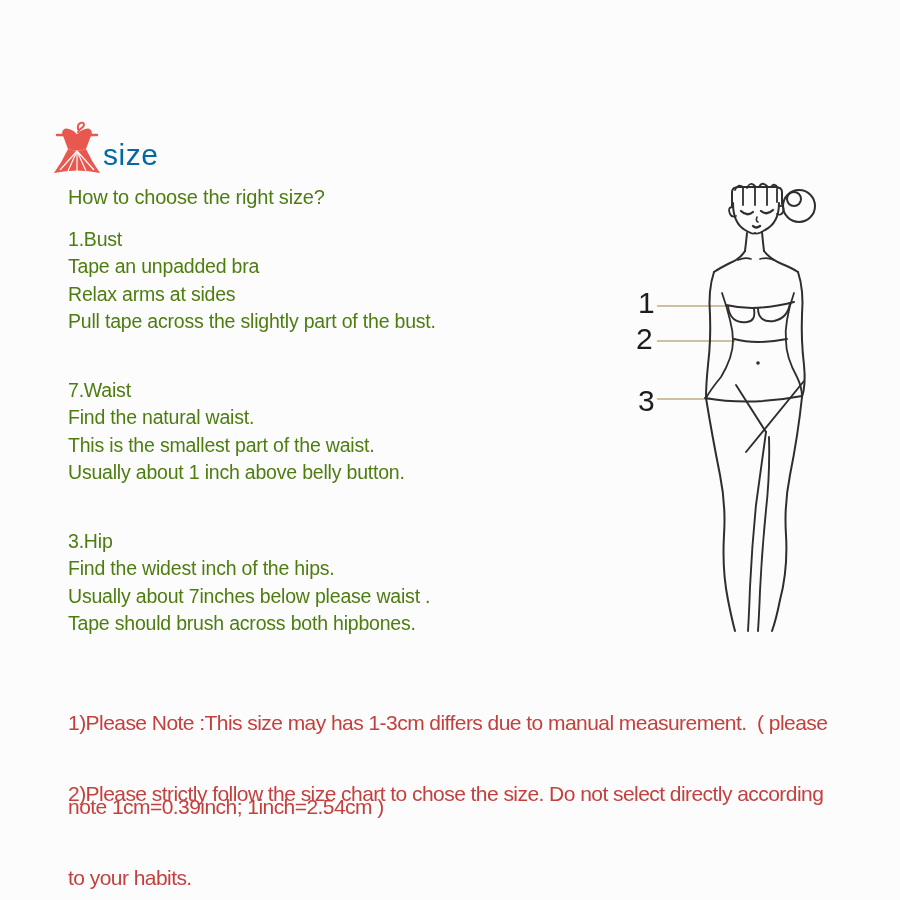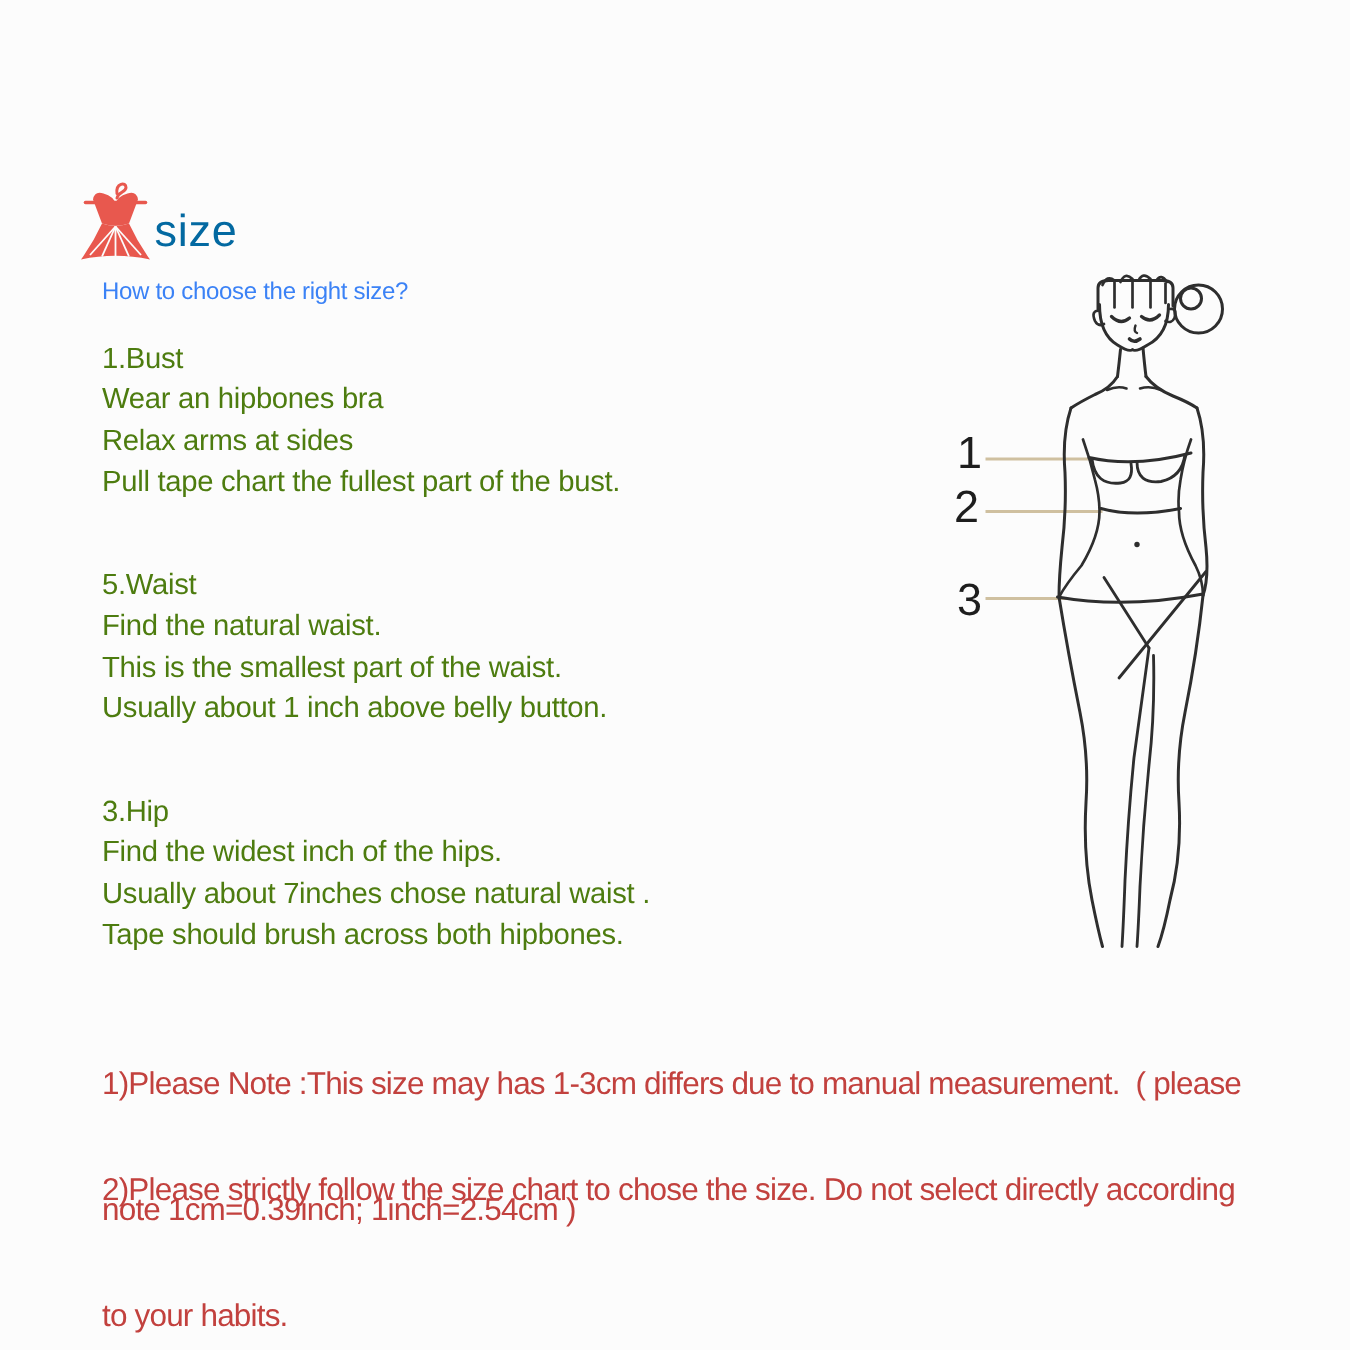--- a/index.html
+++ b/index.html
@@ -11,21 +11,21 @@
   }
   .abs{position:absolute;}
 
   
   .size-icon{left:50px;top:118px;width:54px;height:58px;}
   .size-label{
     left:103px;top:138px;font-size:30px;color:#0369a1;letter-spacing:.5px;
   }
 
   
-  .intro{left:68px;top:186px;font-size:16px;color:#3b82f6;letter-spacing:-.2px;}
+  .intro{left:68px;top:186px;font-size:20px;color:#4d7c0f;letter-spacing:-.2px;}
 
   
   .section{left:68px;font-size:19.5px;line-height:27.4px;letter-spacing:-.2px;color:#4d7c0f;}
   .section-bust{top:226px;}
   .section-waist{top:377px;}
   .section-hip{top:528px;}
 
   
   .note{left:68px;font-size:21px;line-height:28px;letter-spacing:-.55px;color:#c2413e;white-space:pre;}
   .note-1{top:653px;}
@@ -58,36 +58,36 @@
     <path d="M27,33 L36,53"></path>
       <path d="M27,33 L44,52"></path>
   </g>
 </svg>
 <div class="abs size-label">size</div>
 
 <div class="abs intro">How to choose the right size?</div>
 
 <div class="abs section section-bust">
   <div>1.Bust</div>
-  <div>Wear an hipbones bra</div>
+  <div>Tape an unpadded bra</div>
   <div>Relax arms at sides</div>
-  <div>Pull tape chart the fullest part of the bust.</div>
+  <div>Pull tape across the slightly part of the bust.</div>
 </div>
 
 <div class="abs section section-waist">
-  <div>5.Waist</div>
+  <div>7.Waist</div>
   <div>Find the natural waist.</div>
   <div>This is the smallest part of the waist.</div>
   <div>Usually about 1 inch above belly button.</div>
 </div>
 
 <div class="abs section section-hip">
   <div>3.Hip</div>
   <div>Find the widest inch of the hips.</div>
-  <div>Usually about 7inches chose natural waist .</div>
+  <div>Usually about 7inches below please waist .</div>
   <div>Tape should brush across both hipbones.</div>
 </div>
 
 <div class="abs note note-1">
   <div>1)Please Note :This size may has 1-3cm differs due to manual measurement.  ( please</div>
   <div>note 1cm=0.39inch; 1inch=2.54cm )</div>
 </div>
 <div class="abs note note-2">
   <div>2)Please strictly follow the size chart to chose the size. Do not select directly according</div>
   <div>to your habits.</div>

